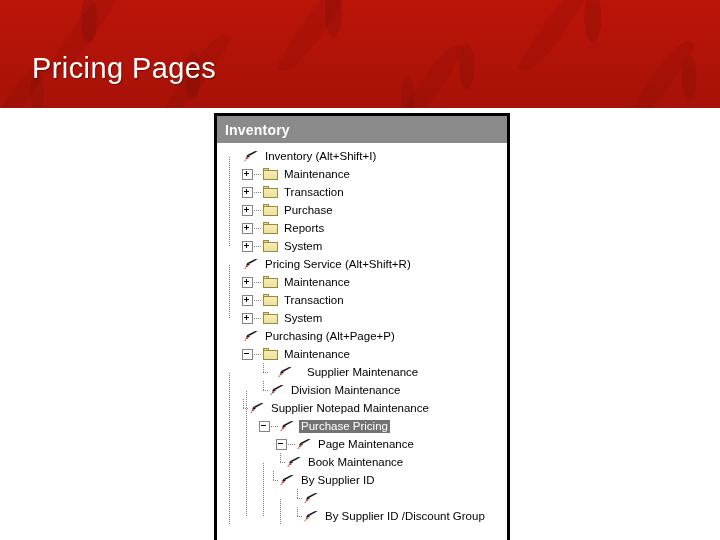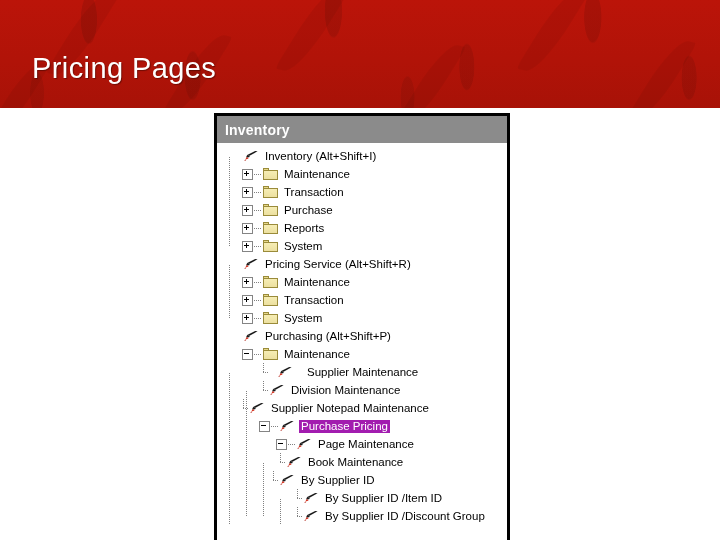--- a/index.html
+++ b/index.html
@@ -219,21 +219,21 @@
           <span class="exp-spacer"></span>
           <span class="dash" style="background-image: none;"></span>
           <span class="sc">
             <svg width="15" height="12" viewBox="0 0 15 12">
               <path d="M13.6 1.2 L6.0 5.6 L3.2 5.0 L11.2 0.9 Z" fill="#1a1a1a"></path>
               <path d="M6.0 5.6 L3.2 5.0 L2.0 7.6 L5.2 7.2 Z" fill="#1a1a1a"></path>
               <path d="M3.0 7.0 L1.0 9.8 L4.6 8.6 Z" fill="#d42b18"></path>
               <path d="M1.0 9.8 L0.4 11.0 L2.2 10.3 Z" fill="#a81207"></path>
             </svg>
           </span>
-          <span class="label">Purchasing (Alt+Shift+P)</span>
+          <span class="label">Purchasing (Alt+Page+P)</span>
         </div>
         <div class="row" style="padding-left: 25px;">
           <span class="exp"></span>
           <span class="dash"></span>
           <span class="folder">
             <i class="tab"></i>
             <i class="body"></i>
           </span>
           <span class="label">Maintenance</span>
         </div>
@@ -277,21 +277,21 @@
           <span class="exp"></span>
           <span class="dash"></span>
           <span class="sc">
             <svg width="15" height="12" viewBox="0 0 15 12">
               <path d="M13.6 1.2 L6.0 5.6 L3.2 5.0 L11.2 0.9 Z" fill="#1a1a1a"></path>
               <path d="M6.0 5.6 L3.2 5.0 L2.0 7.6 L5.2 7.2 Z" fill="#1a1a1a"></path>
               <path d="M3.0 7.0 L1.0 9.8 L4.6 8.6 Z" fill="#d42b18"></path>
               <path d="M1.0 9.8 L0.4 11.0 L2.2 10.3 Z" fill="#a81207"></path>
             </svg>
           </span>
-          <span class="label sel" style="background: #a21caf;">Purchase Pricing</span>
+          <span class="label sel" style="background: #737373;">Purchase Pricing</span>
         </div>
         <div class="row" style="padding-left: 59px;">
           <span class="exp"></span>
           <span class="dash"></span>
           <span class="sc">
             <svg width="15" height="12" viewBox="0 0 15 12">
               <path d="M13.6 1.2 L6.0 5.6 L3.2 5.0 L11.2 0.9 Z" fill="#1a1a1a"></path>
               <path d="M6.0 5.6 L3.2 5.0 L2.0 7.6 L5.2 7.2 Z" fill="#1a1a1a"></path>
               <path d="M3.0 7.0 L1.0 9.8 L4.6 8.6 Z" fill="#d42b18"></path>
               <path d="M1.0 9.8 L0.4 11.0 L2.2 10.3 Z" fill="#a81207"></path>
@@ -326,21 +326,20 @@
         <div class="row" style="padding-left: 76px;">
           <span class="elbow"></span>
           <span class="sc">
             <svg width="15" height="12" viewBox="0 0 15 12">
               <path d="M13.6 1.2 L6.0 5.6 L3.2 5.0 L11.2 0.9 Z" fill="#1a1a1a"></path>
               <path d="M6.0 5.6 L3.2 5.0 L2.0 7.6 L5.2 7.2 Z" fill="#1a1a1a"></path>
               <path d="M3.0 7.0 L1.0 9.8 L4.6 8.6 Z" fill="#d42b18"></path>
               <path d="M1.0 9.8 L0.4 11.0 L2.2 10.3 Z" fill="#a81207"></path>
             </svg>
           </span>
-          <span class="label">By Supplier ID /Item ID</span>
         </div>
         <div class="row" style="padding-left: 76px;">
           <span class="elbow"></span>
           <span class="sc">
             <svg width="15" height="12" viewBox="0 0 15 12">
               <path d="M13.6 1.2 L6.0 5.6 L3.2 5.0 L11.2 0.9 Z" fill="#1a1a1a"></path>
               <path d="M6.0 5.6 L3.2 5.0 L2.0 7.6 L5.2 7.2 Z" fill="#1a1a1a"></path>
               <path d="M3.0 7.0 L1.0 9.8 L4.6 8.6 Z" fill="#d42b18"></path>
               <path d="M1.0 9.8 L0.4 11.0 L2.2 10.3 Z" fill="#a81207"></path>
             </svg>

